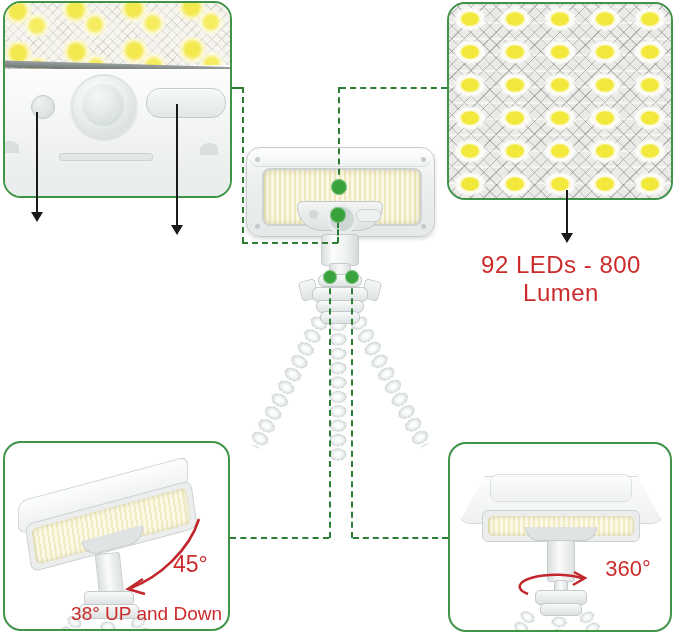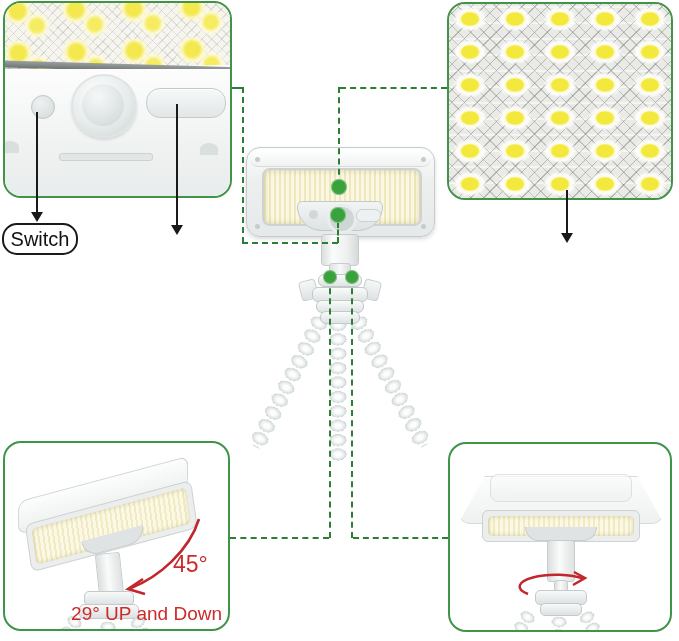--- a/index.html
+++ b/index.html
@@ -115,24 +115,22 @@
     <div class="tr-leds"></div>
   </div>
 
   <div class="arrow-line" style="left:36px;top:112px;height:102px;"></div>
   <div class="arrow-head" style="left:31px;top:212px;"></div>
   <div class="arrow-line" style="left:176px;top:104px;height:123px;"></div>
   <div class="arrow-head" style="left:171px;top:225px;"></div>
   <div class="arrow-line" style="left:566px;top:190px;height:45px;"></div>
   <div class="arrow-head" style="left:561px;top:233px;"></div>
 
-  <div class="pill" style="left:2px;top:223px;width:72px;height:28px;">
-    <span>Switch</span>
-  </div>
-
+
+  <div class="red-txt" style="left:443px;top:251px;width:236px;text-align:center;font-size:24px;letter-spacing:.5px;">92 LEDs - 800 Lumen</div>
 
   <div class="seg-h" style="left:232px;top:87px;width:12px;"></div>
   <div class="seg-v" style="left:242px;top:87px;height:156px;"></div>
   <div class="seg-h" style="left:242px;top:242px;width:96px;"></div>
   <div class="seg-v" style="left:337px;top:222px;height:21px;"></div>
   <div class="seg-h" style="left:340px;top:87px;width:107px;"></div>
   <div class="seg-v" style="left:338px;top:87px;height:98px;"></div>
   <div class="seg-v" style="left:329px;top:278px;height:260px;"></div>
   <div class="seg-v" style="left:351px;top:278px;height:260px;"></div>
   <div class="seg-h" style="left:230px;top:537px;width:99px;"></div>
@@ -180,21 +178,21 @@
     <div class="mini-ring" style="left:79px;top:148px;width:48px;height:13px;"></div>
     <div class="mini-ring" style="left:74px;top:161px;width:58px;height:13px;"></div>
     <div class="mini-leg" style="left:64px;top:174px;height:70px;transform:rotate(32deg);"></div>
     <div class="mini-leg" style="left:95px;top:178px;height:64px;transform:rotate(5deg);"></div>
     <div class="mini-leg" style="left:122px;top:174px;height:70px;transform:rotate(-26deg);"></div>
     <svg class="svg-anno" style="left:110px;top:70px;" width="92" height="88" viewBox="0 0 92 88">
       <path d="M84,6 C74,38 44,64 16,75" fill="none" stroke="#c1272d" stroke-width="2.6"></path>
       <path d="M28,66 L13,76 L30,81" fill="none" stroke="#c1272d" stroke-width="2.6"></path>
     </svg>
     <div class="red-txt" style="left:168px;top:108px;font-size:23px;">45°</div>
-    <div class="red-txt" style="left:0;right:6px;top:160px;text-align:right;font-size:19px;">29° UP and Down</div>
+    <div class="red-txt" style="left:0;right:6px;top:160px;text-align:right;font-size:19px;">38° UP and Down</div>
   </div>
 
   <div class="panel" id="panel-br">
     <div class="mini-top" style="left:8px;top:32px;width:204px;height:46px;border-radius:12px;opacity:.9;clip-path:polygon(13% 0,87% 0,100% 100%,0 100%);"></div>
     <div class="mini-top" style="left:40px;top:30px;width:140px;height:26px;border-radius:8px;opacity:.7;"></div>
     <div class="mini-under" style="left:32px;top:66px;width:156px;height:30px;border-radius:6px;">
       <div class="mini-led"></div>
       <div class="mini-arc" style="width:70px;height:13px;"></div>
     </div>
     <div class="mini-pole" style="left:97px;top:96px;width:26px;height:40px;"></div>
@@ -202,16 +200,17 @@
     <div class="mini-ring" style="left:85px;top:146px;width:50px;height:13px;"></div>
     <div class="mini-ring" style="left:90px;top:159px;width:40px;height:11px;"></div>
     <div class="mini-leg" style="left:72px;top:168px;height:60px;transform:rotate(30deg);"></div>
     <div class="mini-leg" style="left:101px;top:172px;height:56px;transform:rotate(4deg);"></div>
     <div class="mini-leg" style="left:126px;top:168px;height:60px;transform:rotate(-26deg);"></div>
     <svg class="svg-anno" style="left:64px;top:124px;" width="86" height="36" viewBox="0 0 86 36">
       <path d="M14,26 A34,11 0 1 1 70,11" fill="none" stroke="#c1272d" stroke-width="2.5"></path>
       <path d="M60,4 L71,10 L59,17" fill="none" stroke="#c1272d" stroke-width="2.5"></path>
     </svg>
     <div class="red-txt" style="left:134px;top:114px;width:88px;text-align:center;font-size:22px;line-height:1.0;">
+      <div>360°</div>
     </div>
   </div>
 
 </div>
 
 </body></html>

